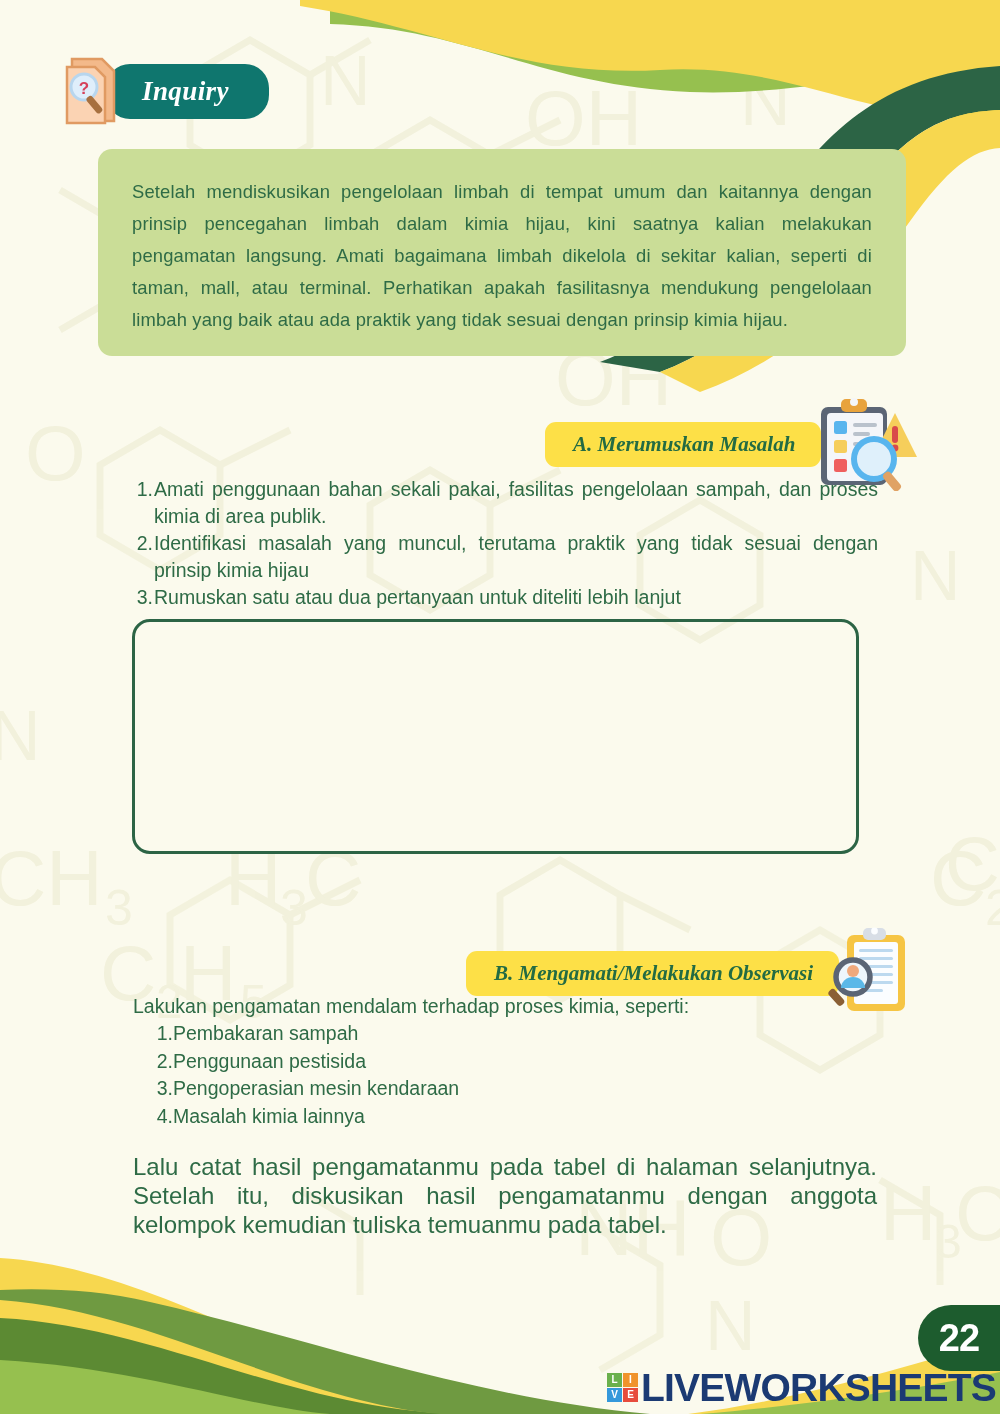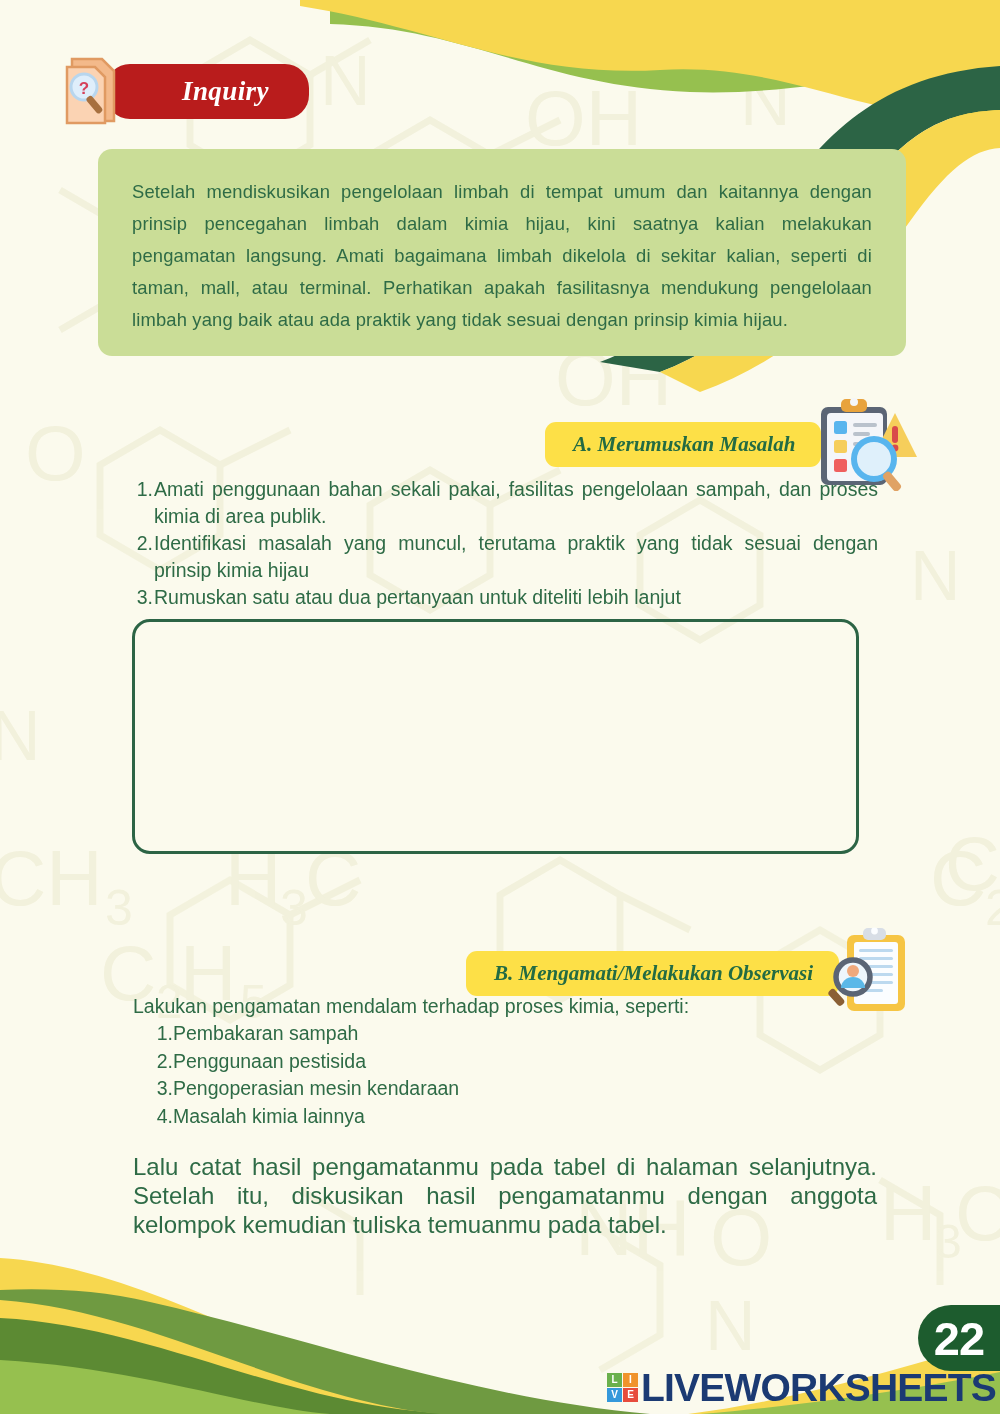--- a/index.html
+++ b/index.html
@@ -52,27 +52,27 @@
     align-items: center;
   }
   .inquiry-icon {
     position: relative;
     width: 64px;
     height: 84px;
     z-index: 2;
   }
   .inquiry-pill {
     margin-left: -22px;
-    background: #b91c1c;
+    background: #0f766e;
     color: #ffffff;
     font-family: "Liberation Serif", serif;
     font-style: italic;
     font-weight: bold;
     font-size: 27px;
-    padding: 14px 40px 14px 76px;
+    padding: 14px 40px 14px 36px;
     border-radius: 24px;
     letter-spacing: 0.4px;
     line-height: 1;
     z-index: 1;
   }
 
   
   .intro-box {
     position: absolute;
     left: 98px;
@@ -191,21 +191,21 @@
     position: absolute;
     right: 0px;
     top: 1305px;
     width: 82px;
     height: 66px;
     background: #1d5c2e;
     border-radius: 33px 0 0 33px;
     color: #ffffff;
     font-family: "Liberation Sans", sans-serif;
     font-weight: bold;
-    font-size: 47px;
+    font-size: 38px;
     display: flex;
     align-items: center;
     justify-content: center;
     letter-spacing: -1px;
     z-index: 5;
   }
 
   .lw-logo {
     position: absolute;
     right: 4px;

